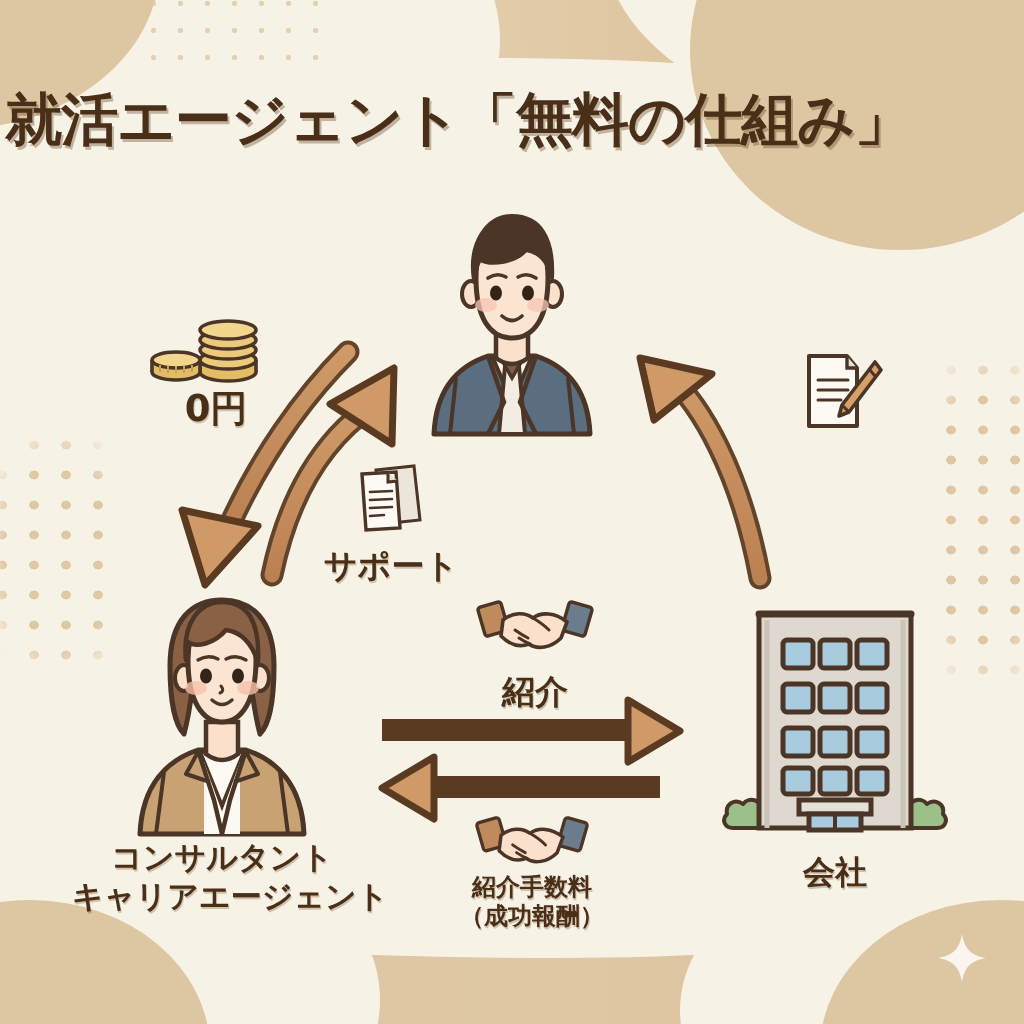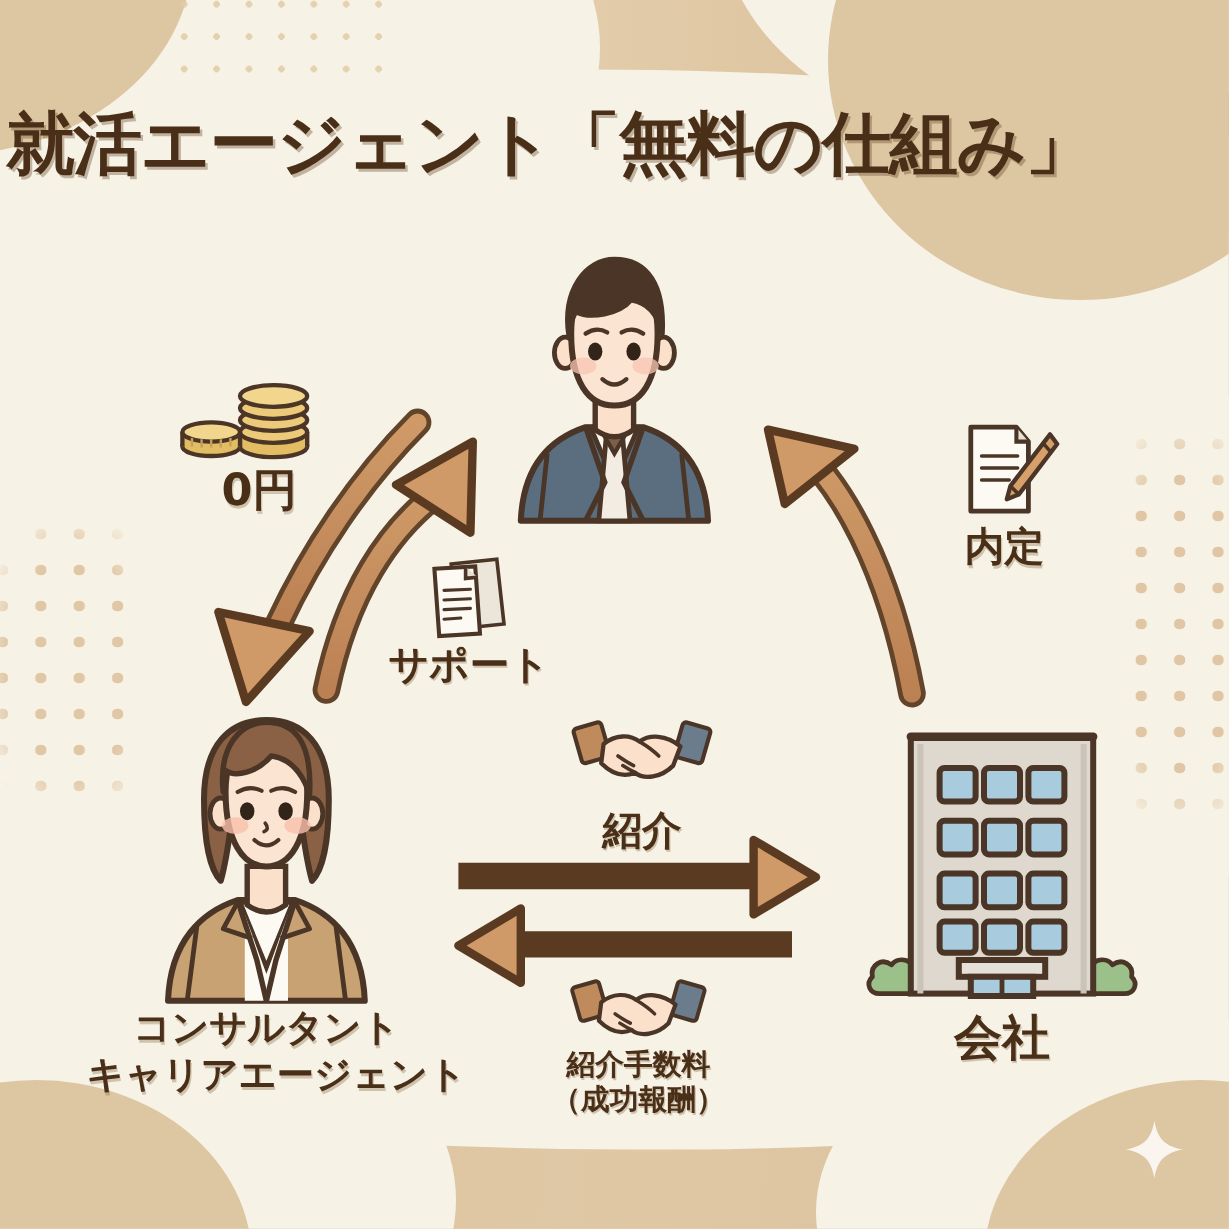--- a/index.html
+++ b/index.html
@@ -70,34 +70,34 @@
     font-family:"DejaVu Sans","Liberation Sans",sans-serif;
     line-height:1.12;white-space:nowrap;
   }
 
   
   #node-student{left:392px;top:206px;width:240px;}
   #node-student .node-label{font-size:34px;margin-top:6px;}
   #node-consultant{left:72px;top:586px;width:300px;}
   #node-consultant .node-label{font-size:31px;margin-top:4px;}
   #node-company{left:700px;top:596px;width:270px;}
-  #node-company .node-label{font-size:40px;margin-top:12px;}
+  #node-company .node-label{font-size:32px;margin-top:24px;}
 
   
   .edge{position:absolute;text-align:center;}
   .edge-label{
     color:#4a2f18;font-weight:bold;
     text-shadow:1px 2px 0 rgba(120,85,45,.30);
     font-family:"DejaVu Sans","Liberation Sans",sans-serif;
     line-height:1.12;white-space:nowrap;
   }
   #edge-fee0{left:136px;top:310px;width:160px;}
   #edge-fee0 .edge-label{font-size:37px;margin-top:2px;}
   #edge-support{left:296px;top:462px;width:190px;}
-  #edge-support .edge-label{font-size:33px;margin-top:0;}
+  #edge-support .edge-label{font-size:33px;margin-top:12px;}
   #edge-offer{left:762px;top:350px;width:150px;}
   #edge-offer .edge-label{font-size:33px;margin-top:4px;}
   #edge-intro{left:430px;top:596px;width:210px;}
   #edge-intro .edge-label{font-size:33px;margin-top:16px;}
   #edge-commission{left:392px;top:812px;width:280px;}
   #edge-commission .edge-label{font-size:24px;margin-top:2px;}
 
   svg{display:block;overflow:visible;}
   .arrows{position:absolute;left:0;top:0;width:1024px;height:1024px;pointer-events:none;}
 </style>
@@ -327,21 +327,20 @@
       <g stroke="#4a3526" stroke-width="3" stroke-linecap="round">
         <path d="M27 30 L57 30"></path>
           <path d="M27 40 L57 40"></path>
           <path d="M27 50 L50 50"></path>
       </g>
 
       <path d="M84 12 L90 20 L58 62 L48 66 L51 55 Z" fill="#d79f6a" stroke="#4a3526" stroke-width="3.6" stroke-linejoin="round"></path>
       <path d="M51 55 L58 62" stroke="#4a3526" stroke-width="3"></path>
       <path d="M78 19 L84 26" stroke="#4a3526" stroke-width="3"></path>
     </svg>
-    <div class="edge-label">内定</div>
   </div>
 
   <div class="edge" id="edge-intro">
     <svg width="120" height="62" viewBox="0 0 120 62" style="margin:0 auto;display:block;">
       <rect x="6" y="8" width="24" height="30" rx="3" transform="rotate(-16 18 23)" fill="#c08b5c" stroke="#4a3526" stroke-width="3.4"></rect>
       <rect x="90" y="8" width="24" height="30" rx="3" transform="rotate(16 102 23)" fill="#6b7d8c" stroke="#4a3526" stroke-width="3.4"></rect>
       <path d="M28 24 C38 16 50 16 58 22 C66 16 80 16 92 26 L86 42 C76 52 62 54 54 48 C44 52 34 48 26 40 Z" fill="#fbe0cc" stroke="#4a3526" stroke-width="3.6" stroke-linejoin="round"></path>
       <g stroke="#4a3526" stroke-width="3" stroke-linecap="round" fill="none">
         <path d="M40 34 q7 5 13 8"></path>
         <path d="M44 42 q6 4 11 6"></path>

